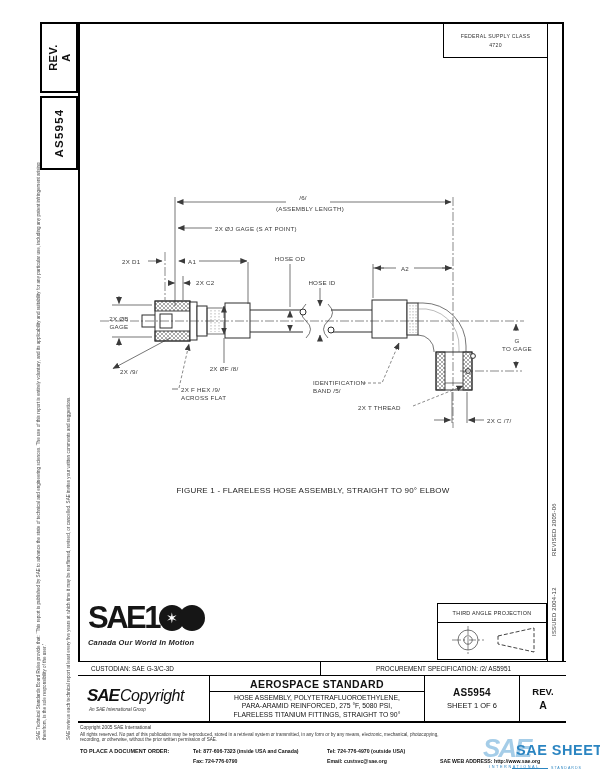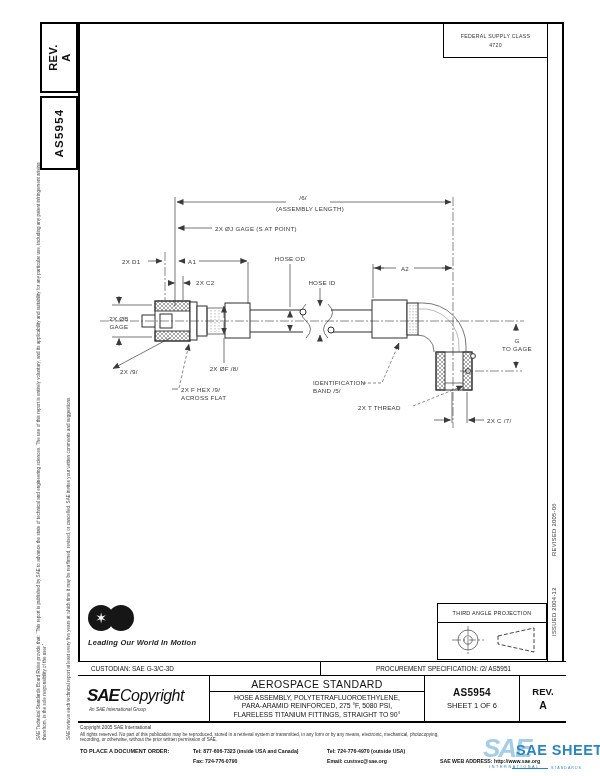--- a/index.html
+++ b/index.html
@@ -67,21 +67,21 @@
   .tblock{position:absolute;left:78px;top:676px;width:488px;height:47px;box-sizing:border-box;
           border-bottom:2px solid #000;display:flex;background:#fff;}
   .tb-cell{box-sizing:border-box;border-right:1.5px solid #000;}
   .tb-logo{width:132px;display:flex;flex-direction:column;justify-content:center;padding-left:9px;}
   .tb-logo-row{display:flex;align-items:baseline;}
   .tb-logo-sae{font-weight:900;font-style:italic;font-size:17px;letter-spacing:-1px;}
   .tb-logo-aero{font-style:italic;font-size:16px;letter-spacing:-.5px;margin-left:1px;}
   .tb-logo-tag{font-size:4.6px;font-style:italic;color:#333;margin-top:1px;margin-left:2px;}
   .tb-mid{width:215px;display:flex;flex-direction:column;}
   .tb-mid-hdr{height:15px;border-bottom:1.2px solid #000;display:flex;align-items:center;justify-content:center;
-              font-weight:normal;font-size:10.5px;letter-spacing:.4px;}
+              font-weight:bold;font-size:10.5px;letter-spacing:.4px;}
   .tb-mid-desc{flex:1;display:flex;flex-direction:column;align-items:center;justify-content:center;
                font-size:6.8px;line-height:8.6px;text-align:center;}
   .tb-num{width:95px;display:flex;flex-direction:column;align-items:center;justify-content:center;gap:3px;}
   .tb-num-doc{font-weight:bold;font-size:10px;letter-spacing:.3px;}
   .tb-num-sheet{font-size:7.5px;}
   .tb-rev{flex:1;border-right:none;display:flex;flex-direction:column;align-items:center;justify-content:center;gap:2px;}
   .tb-rev-label{font-weight:bold;font-size:9.5px;}
   .tb-rev-val{font-weight:bold;font-size:10.5px;}
 
   
@@ -275,29 +275,31 @@
     <path class="dsh" d="M363,383 L382,383 L399,343" marker-end="url(#ah)"></path>
 
     <text x="358" y="410">2X T THREAD</text>
     <line class="dsh" x1="413" y1="406" x2="463" y2="386" marker-end="url(#ah)"></line>
 
     <line class="ln" x1="434" y1="420" x2="450.5" y2="420" marker-end="url(#ah)"></line>
     <line class="ln" x1="484" y1="420" x2="468.5" y2="420" marker-end="url(#ah)"></line>
     <text x="487" y="422.5">2X C /7/</text>
   </svg>
 
+  <div class="caption">FIGURE 1 - FLARELESS HOSE ASSEMBLY, STRAIGHT TO 90° ELBOW</div>
 
   <div class="sae100">
     <div class="sae100-row">
+      <span class="sae100-text">SAE1</span>
       <span class="circ c1">
           <span class="star">✶</span>
         </span>
       <span class="circ c2"></span>
     </div>
-    <div class="sae-tagline">Leading Our World In Motion</div>
+    <div class="sae-tagline">Canada Our World In Motion</div>
   </div>
 
   <div class="tap">
     <div class="tap-title">THIRD ANGLE PROJECTION</div>
     <svg viewBox="0 0 108 36">
       <circle cx="30" cy="17" r="10" class="ln" stroke-width="1"></circle>
       <circle cx="30" cy="17" r="4.2" class="ln" stroke-width="1"></circle>
       <line x1="14" y1="17" x2="46" y2="17" class="cl"></line>
       <line x1="30" y1="3" x2="30" y2="31" class="cl"></line>
       <path d="M60,13 L96,5 L96,29 L60,21 Z" class="tap-dash"></path>

